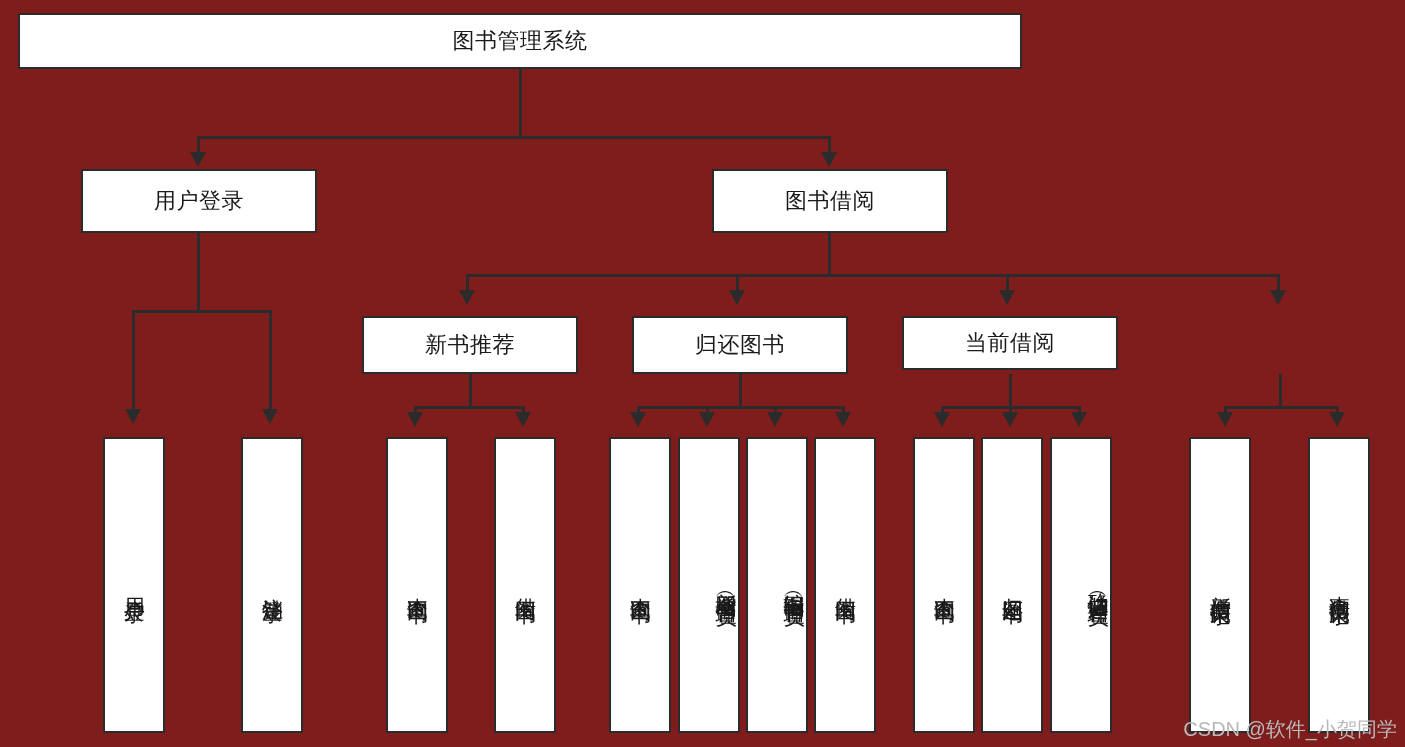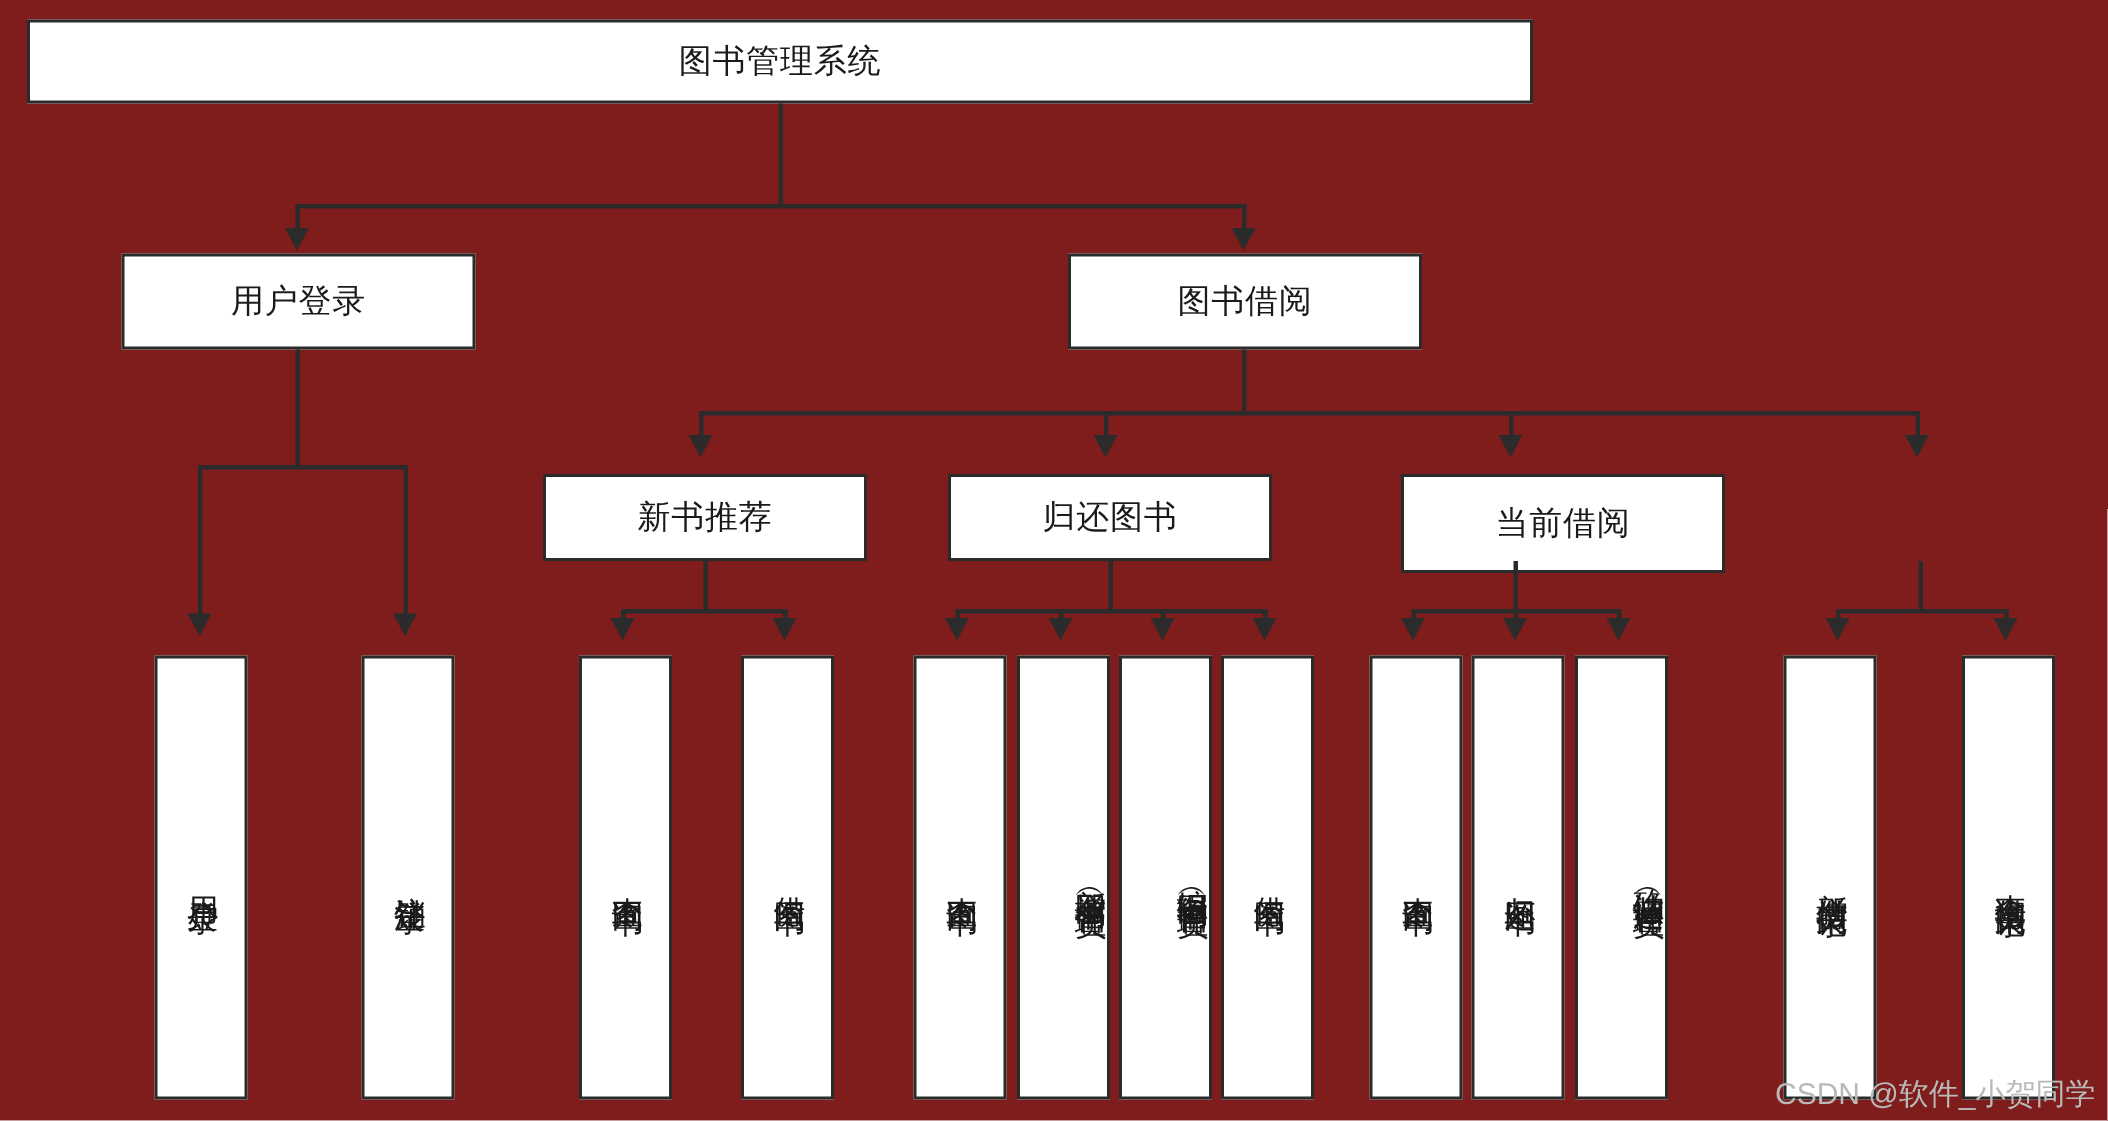--- a/index.html
+++ b/index.html
@@ -120,21 +120,21 @@
   <div class="arrow" style="left:729px; top:290px;"></div>
   <div class="arrow" style="left:999px; top:290px;"></div>
   <div class="arrow" style="left:1270px; top:290px;"></div>
 
   <div class="node h" style="left:362px; top:316px; width:216px; height:58px;justify-content:center;">
     <span class="label">新书推荐</span>
   </div>
   <div class="node h" style="left:632px; top:316px; width:216px; height:58px;">
     <span class="label">归还图书</span>
   </div>
-  <div class="node h" style="left:902px; top:316px; width:216px; height:66px;margin-left:32px;">
+  <div class="node h" style="left:902px; top:316px; width:216px; height:54px;">
     <span class="label">当前借阅</span>
   </div>
 
   <div class="vline" style="left:469px; top:374px; height:34px;"></div>
   <div class="hline" style="left:414px; top:406px; width:111px;"></div>
   <div class="vline" style="left:414px; top:406px; height:8px;"></div>
   <div class="vline" style="left:522px; top:406px; height:8px;"></div>
   <div class="arrow" style="left:407px; top:412px;"></div>
   <div class="arrow" style="left:515px; top:412px;"></div>
 

